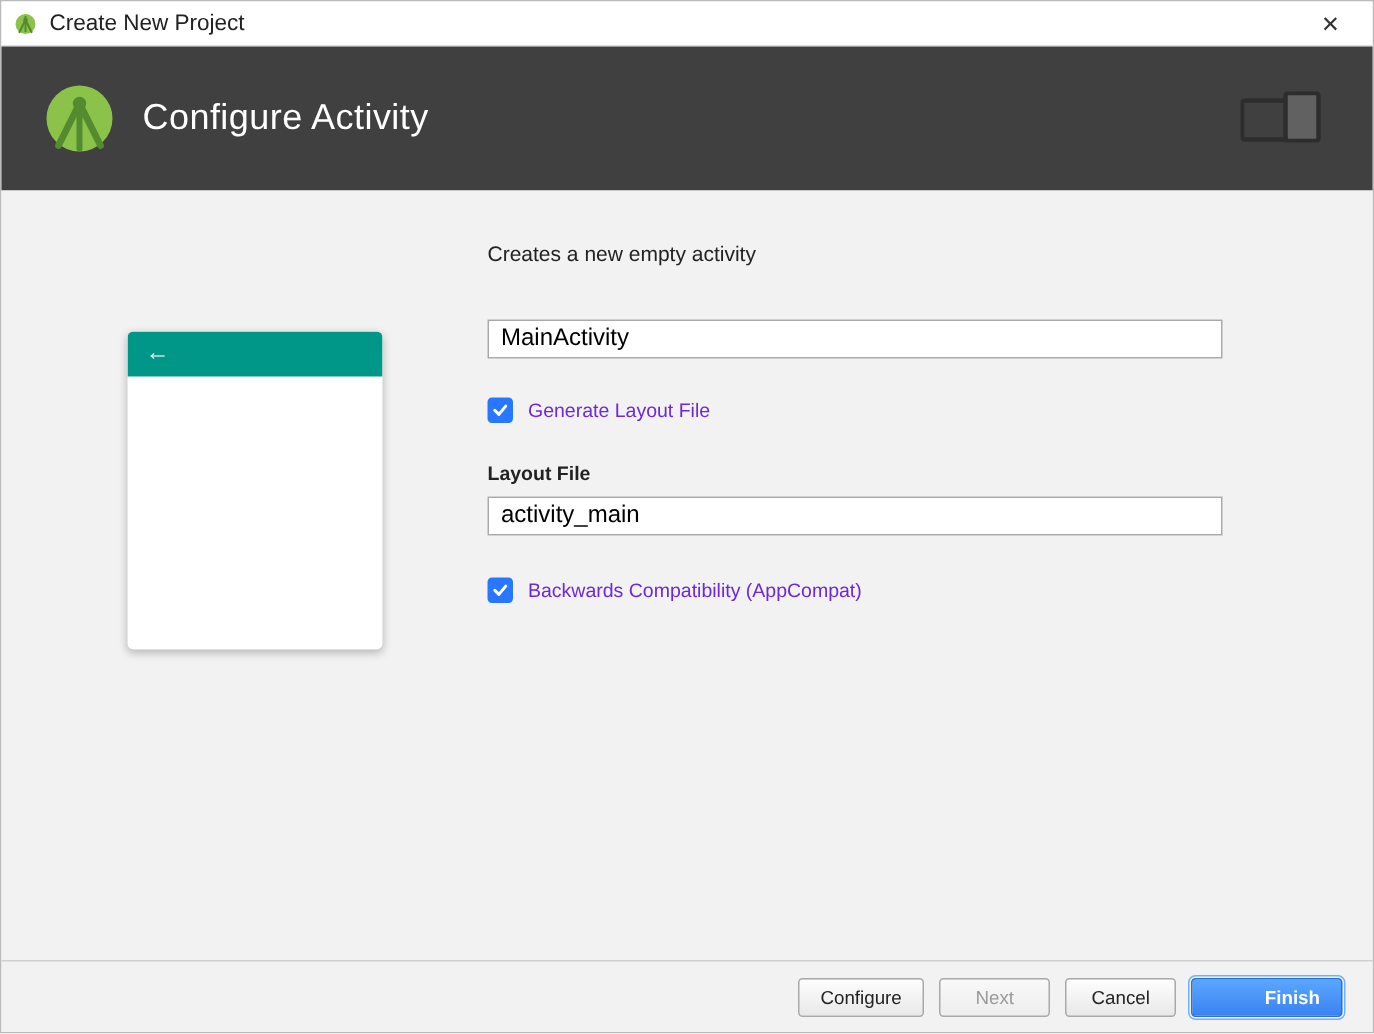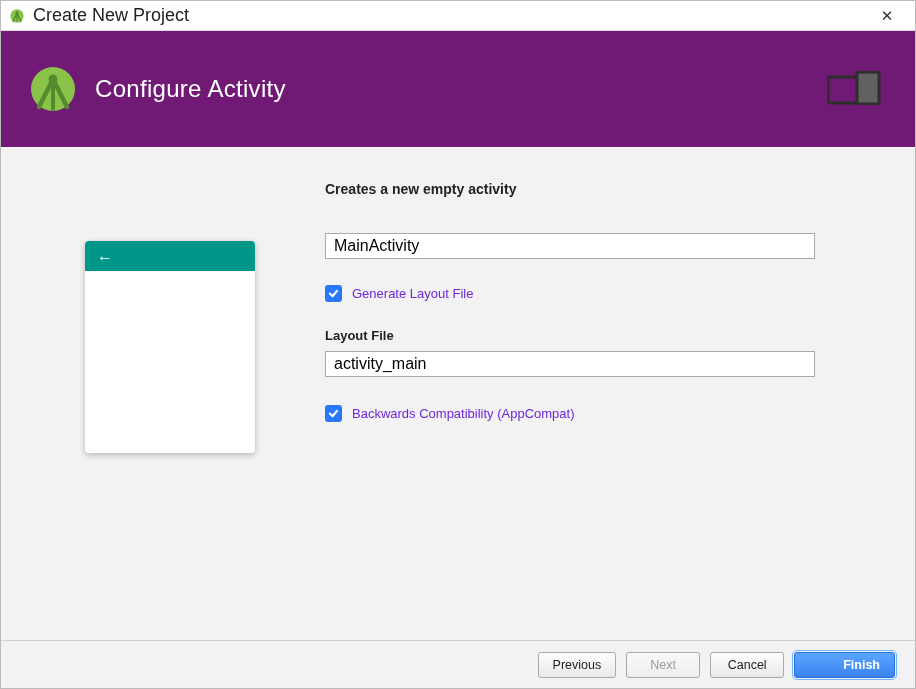--- a/index.html
+++ b/index.html
@@ -2,38 +2,38 @@
 <html><head>
 <meta charset="utf-8">
 <style>
   * { box-sizing: border-box; margin: 0; padding: 0; }
   html, body { width: 916px; height: 689px; font-family: "Segoe UI", Arial, sans-serif; font-size: 13px; color: #222; background: #fff; overflow: hidden; }
   .window { width: 916px; height: 689px; display: flex; flex-direction: column; border: 1px solid #bbb; background: #fff; position: relative; }
 
   
   .titlebar { height: 30px; display: flex; align-items: center; padding: 0 8px; border-bottom: 1px solid #ddd; background: #fff; }
   .titlebar .app-icon { width: 16px; height: 16px; margin-right: 8px; }
-  .titlebar .title { flex: 1; font-size: 18px; color: #222; }
+  .titlebar .title { flex: 1; font-size: 15px; color: #222; }
   .titlebar .close { width: 40px; text-align: center; font-size: 15px; color: #333; cursor: pointer; font-family: Arial; }
 
   
-  .header { height: 116px; background: #701a75; display: flex; align-items: center; padding: 0 28px; color: #fff; }
+  .header { height: 96px; background: #404040; display: flex; align-items: center; padding: 0 28px; color: #fff; }
   .header .logo { width: 48px; height: 48px; margin-right: 18px; }
   .header h1 { font-weight: 400; font-size: 24px; letter-spacing: .3px; flex: 1; }
   .device-icon { margin-right: 6px; }
 
   
   .body { flex: 1; background: #f2f2f2; position: relative; padding: 34px 44px 0 44px; display: flex; }
   .preview-col { width: 250px; padding-top: 60px; display: flex; justify-content: center; }
   .phone { width: 170px; height: 212px; background: #fff; border-radius: 4px; box-shadow: 0 2px 6px rgba(0,0,0,.25); overflow: hidden; }
   .phone .appbar { height: 30px; background: #009688; display: flex; align-items: center; padding-left: 12px; }
   .phone .appbar .back { color: #fff; font-size: 16px; line-height: 1; }
 
   .form-col { flex: 1; padding-left: 30px; }
-  .form-col .section-title { font-weight: 700; font-size: 14px; margin-bottom: 36px; }
+  .form-col .section-title { font-weight: 400; font-size: 14px; margin-bottom: 36px; }
   .form-group { margin-bottom: 26px; }
   .form-group .label { font-weight: 700; font-size: 13px; margin-bottom: 8px; display: block; }
   .form-group input[type=text] {
     width: 490px; height: 26px; padding: 2px 8px; font-size: 16px;
     border: 1px solid #a9a9a9; background: #fff; outline: none;
   }
   .checkbox-row { display: flex; align-items: center; margin-bottom: 26px; margin-top: 4px; }
   .checkbox {
     width: 17px; height: 17px; border-radius: 3px; background: #2a77ff;
     display: inline-flex; align-items: center; justify-content: center;
@@ -135,19 +135,19 @@
               <path d="M2 6 L5 9 L10 3" stroke="#fff" stroke-width="2.2" fill="none" stroke-linecap="round" stroke-linejoin="round"></path>
             </svg>
         </span>
         <span class="cb-label">Backwards Compatibility (AppCompat)</span>
       </div>
     </div>
 
   </div>
 
   <div class="footer">
-    <button class="btn">Previous</button>
+    <button class="btn">Configure</button>
     <button class="btn disabled">Next</button>
     <button class="btn">Cancel</button>
     <button class="btn primary focus">Finish</button>
   </div>
 
 </div>
 
 </body></html>

